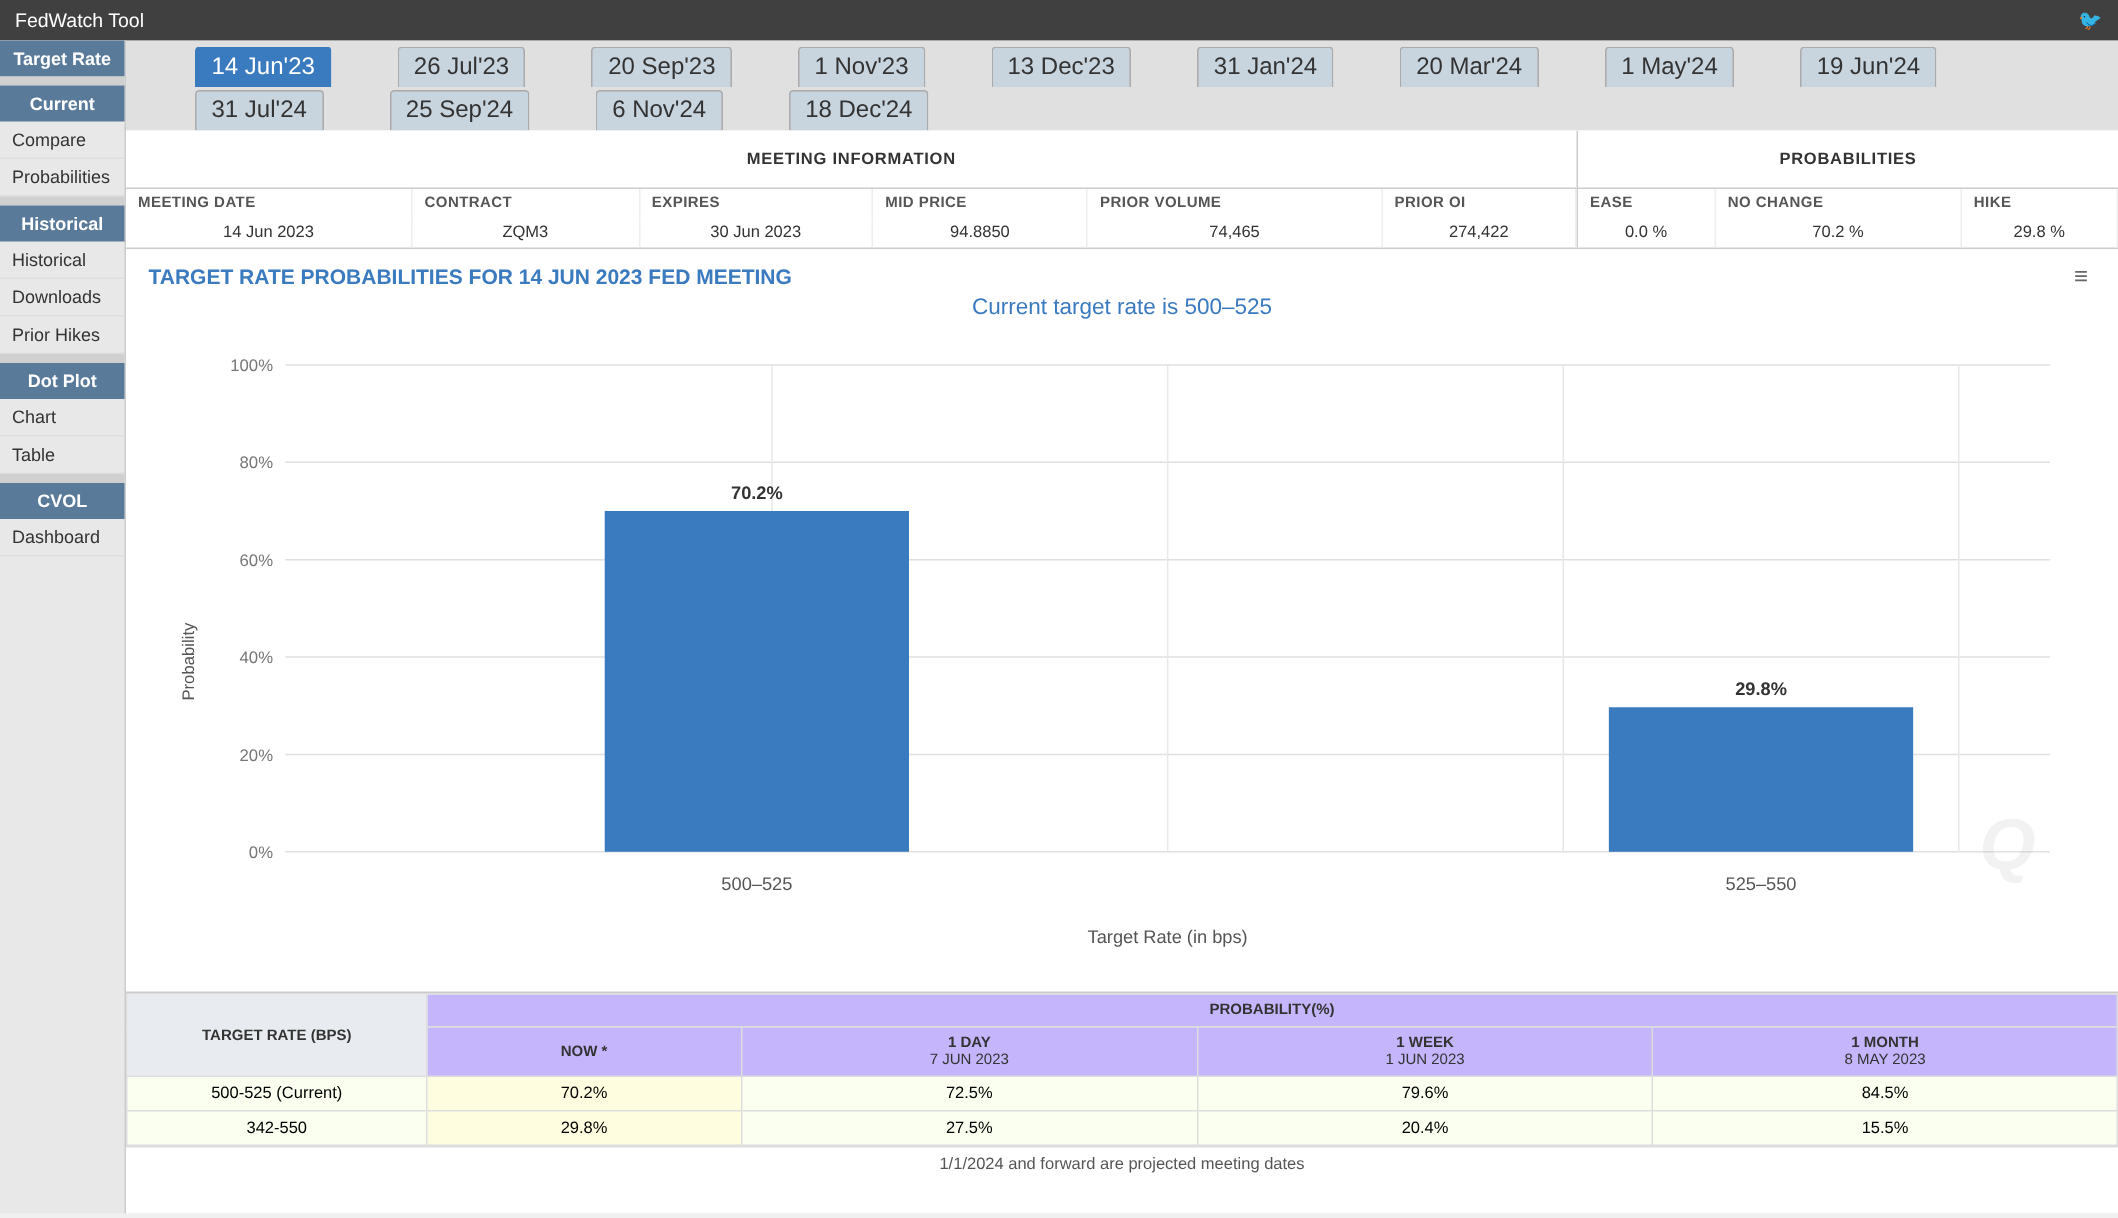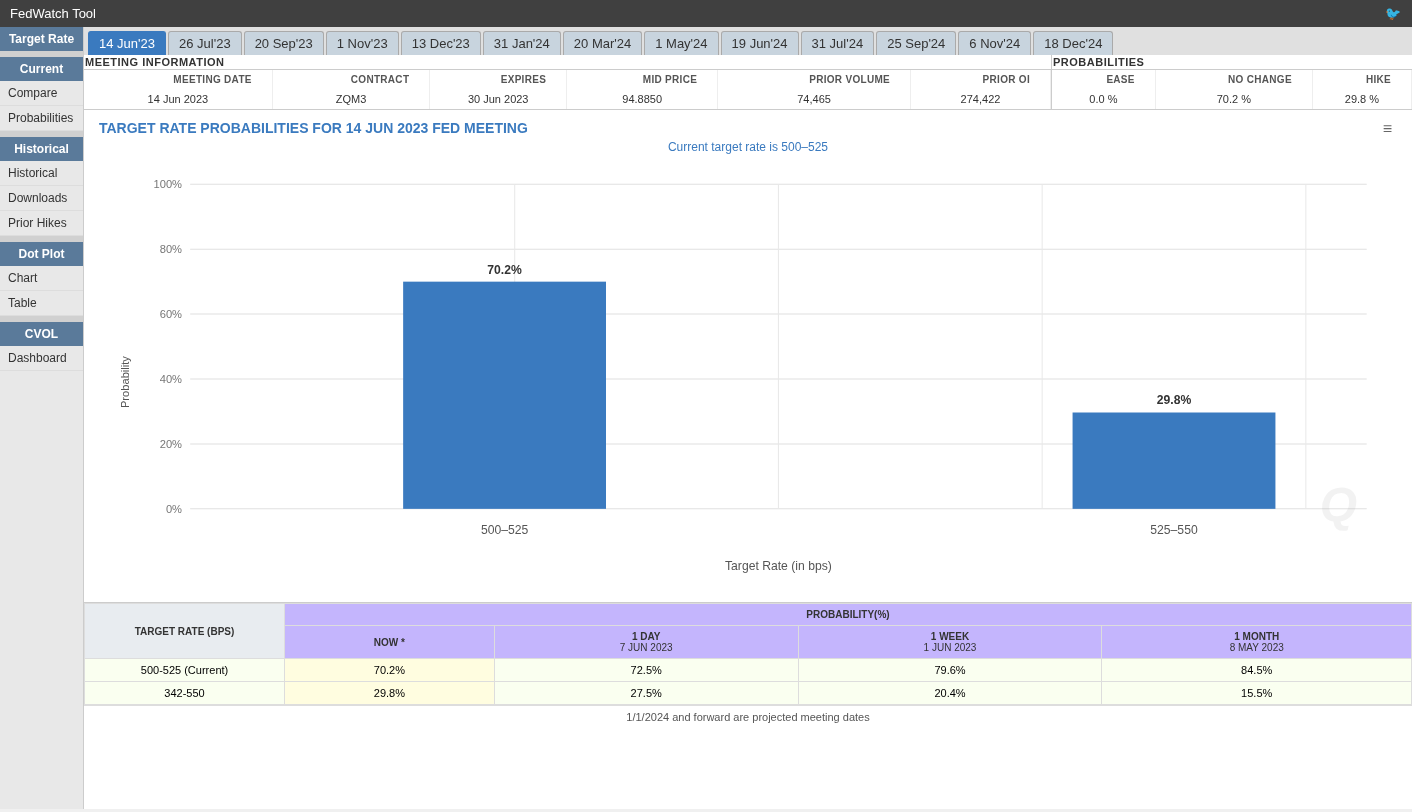--- a/index.html
+++ b/index.html
@@ -66,27 +66,28 @@
     #tab-bar {
       display: flex;
       background: #e0e0e0;
       padding: 4px 4px 0 4px;
       gap: 2px;
       flex-wrap: wrap;
     }
 
     .tab {
       padding: 4px 10px;
-      font-size: 13px;
+      font-size: 16px;
       cursor: pointer;
       background: #c8d4de;
       border: 1px solid #aaa;
       border-bottom: none;
       color: #333;
       border-radius: 3px 3px 0 0;
+      margin-left: 42px;
     }
 
     .tab.active {
       background: #3a7abf;
       color: white;
       border-color: #3a7abf;
     }
 
     
     #main-panel {
@@ -106,40 +107,40 @@
     .meeting-info-section {
       flex: 1;
       border-right: 1px solid #ccc;
     }
 
     .probabilities-section {
       width: 360px;
     }
 
     .section-title {
-      text-align: left;
+      text-align: center;
       font-size: 11px;
       font-weight: bold;
-      padding: 1px;
+      padding: 13px;
       border-bottom: 1px solid #ccc;
       color: #333;
       letter-spacing: 0.5px;
     }
 
     .info-table {
       width: 100%;
       border-collapse: collapse;
     }
 
     .info-table th {
       font-size: 10px;
       font-weight: bold;
       color: #555;
-      padding: 4px 20px;
-      text-align: right;
+      padding: 4px 8px;
+      text-align: left;
       border-right: 1px solid #eee;
       letter-spacing: 0.3px;
     }
 
     .info-table td {
       font-size: 11px;
       padding: 4px 8px;
       text-align: center;
       border-right: 1px solid #eee;
       color: #333;
@@ -152,21 +153,21 @@
     }
 
     #chart-title {
       font-size: 14px;
       font-weight: bold;
       color: #3a7abf;
       margin-bottom: 4px;
     }
 
     #chart-subtitle {
-      font-size: 12px;
+      font-size: 15px;
       color: #3a7abf;
       text-align: center;
       margin-bottom: 8px;
     }
 
     #chart-container {
       position: relative;
       height: 430px;
       margin: 0 10px;
     }

